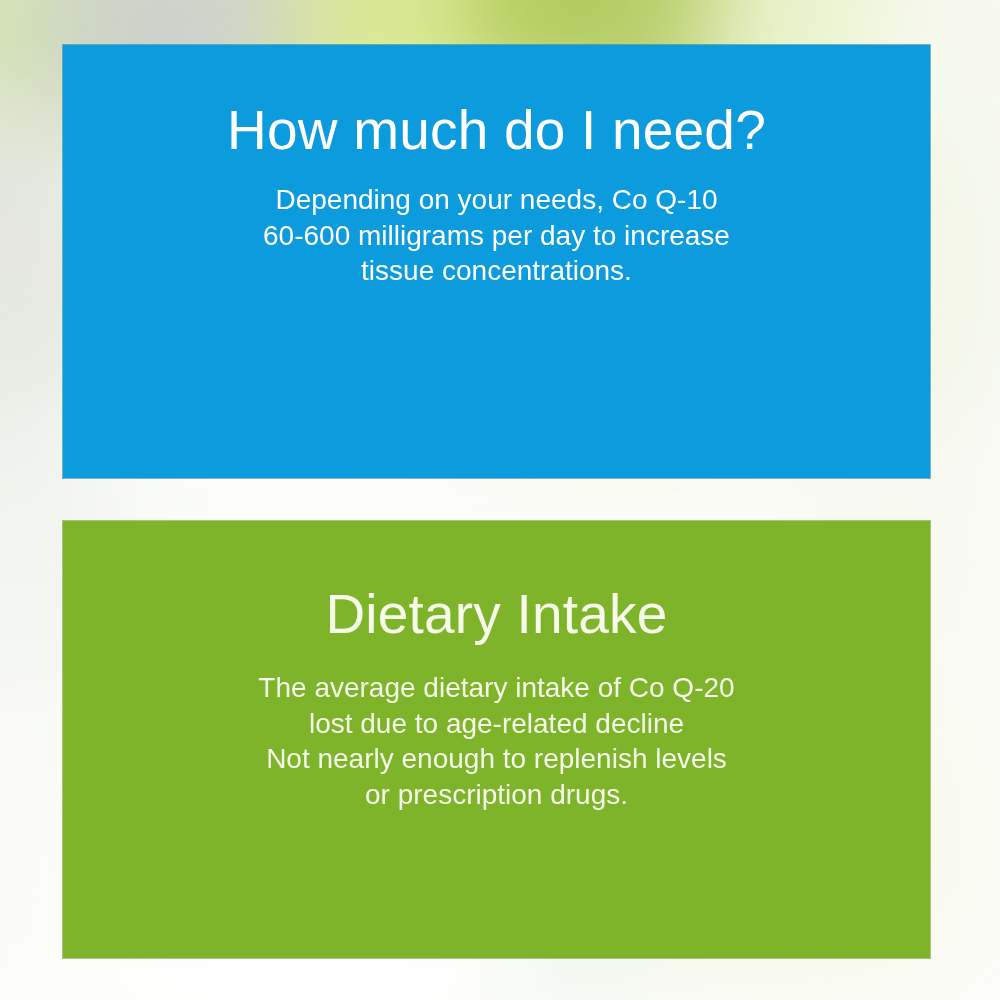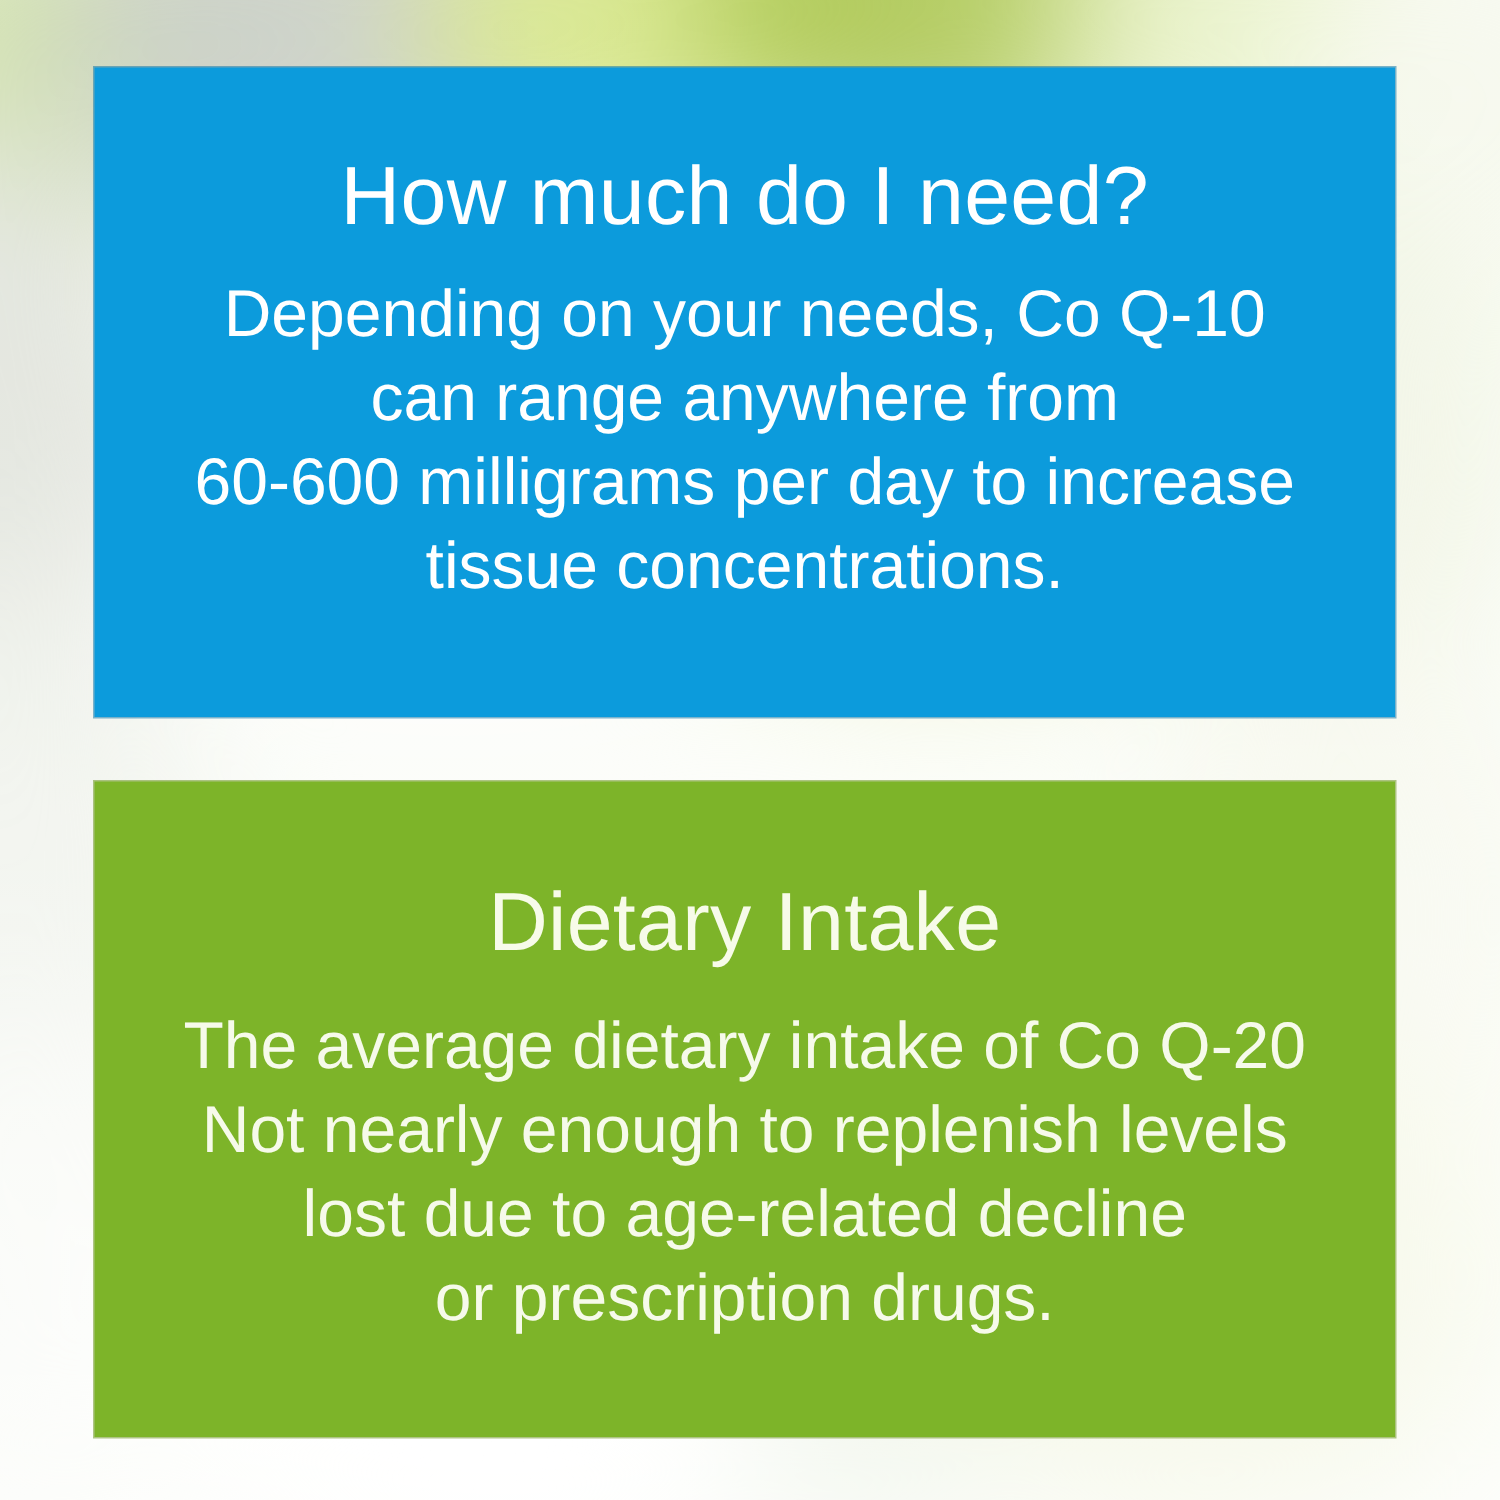--- a/index.html
+++ b/index.html
@@ -111,21 +111,21 @@
     margin-top: 14px;
     margin-bottom: 22px;
   }
   .panel-green .panel-title {
     color: #f7fbe9;
     margin-top: 24px;
     margin-bottom: 26px;
   }
 
   .panel-body {
-    font-size: 44px;
+    font-size: 28px;
     font-weight: 300;
     line-height: 1.27;
     margin: 0;
     padding: 0 18px;
   }
   .panel-blue .panel-body { color: #ffffff; }
   .panel-green .panel-body { color: #f6faea; }
 
   .panel-body .line { display: block; white-space: nowrap; }
 </style>
@@ -156,29 +156,28 @@
     <div class="blob b17"></div>
     <div class="blob b18"></div>
   </div>
 
   <div class="bg-veil"></div>
 
   <section class="panel panel-blue">
     <h2 class="panel-title">How much do I need?</h2>
     <p class="panel-body">
       <span class="line">Depending on your needs, Co Q-10</span>
-      <span class="line">can range anywhere from</span>
       <span class="line">60-600 milligrams per day to increase</span>
       <span class="line">tissue concentrations.</span>
     </p>
   </section>
 
   <section class="panel panel-green">
     <h2 class="panel-title">Dietary Intake</h2>
     <p class="panel-body">
       <span class="line">The average dietary intake of Co Q-20</span>
+      <span class="line">lost due to age-related decline</span>
       <span class="line">Not nearly enough to replenish levels</span>
-      <span class="line">lost due to age-related decline</span>
       <span class="line">or prescription drugs.</span>
     </p>
   </section>
 
 </div>
 
 </body></html>

